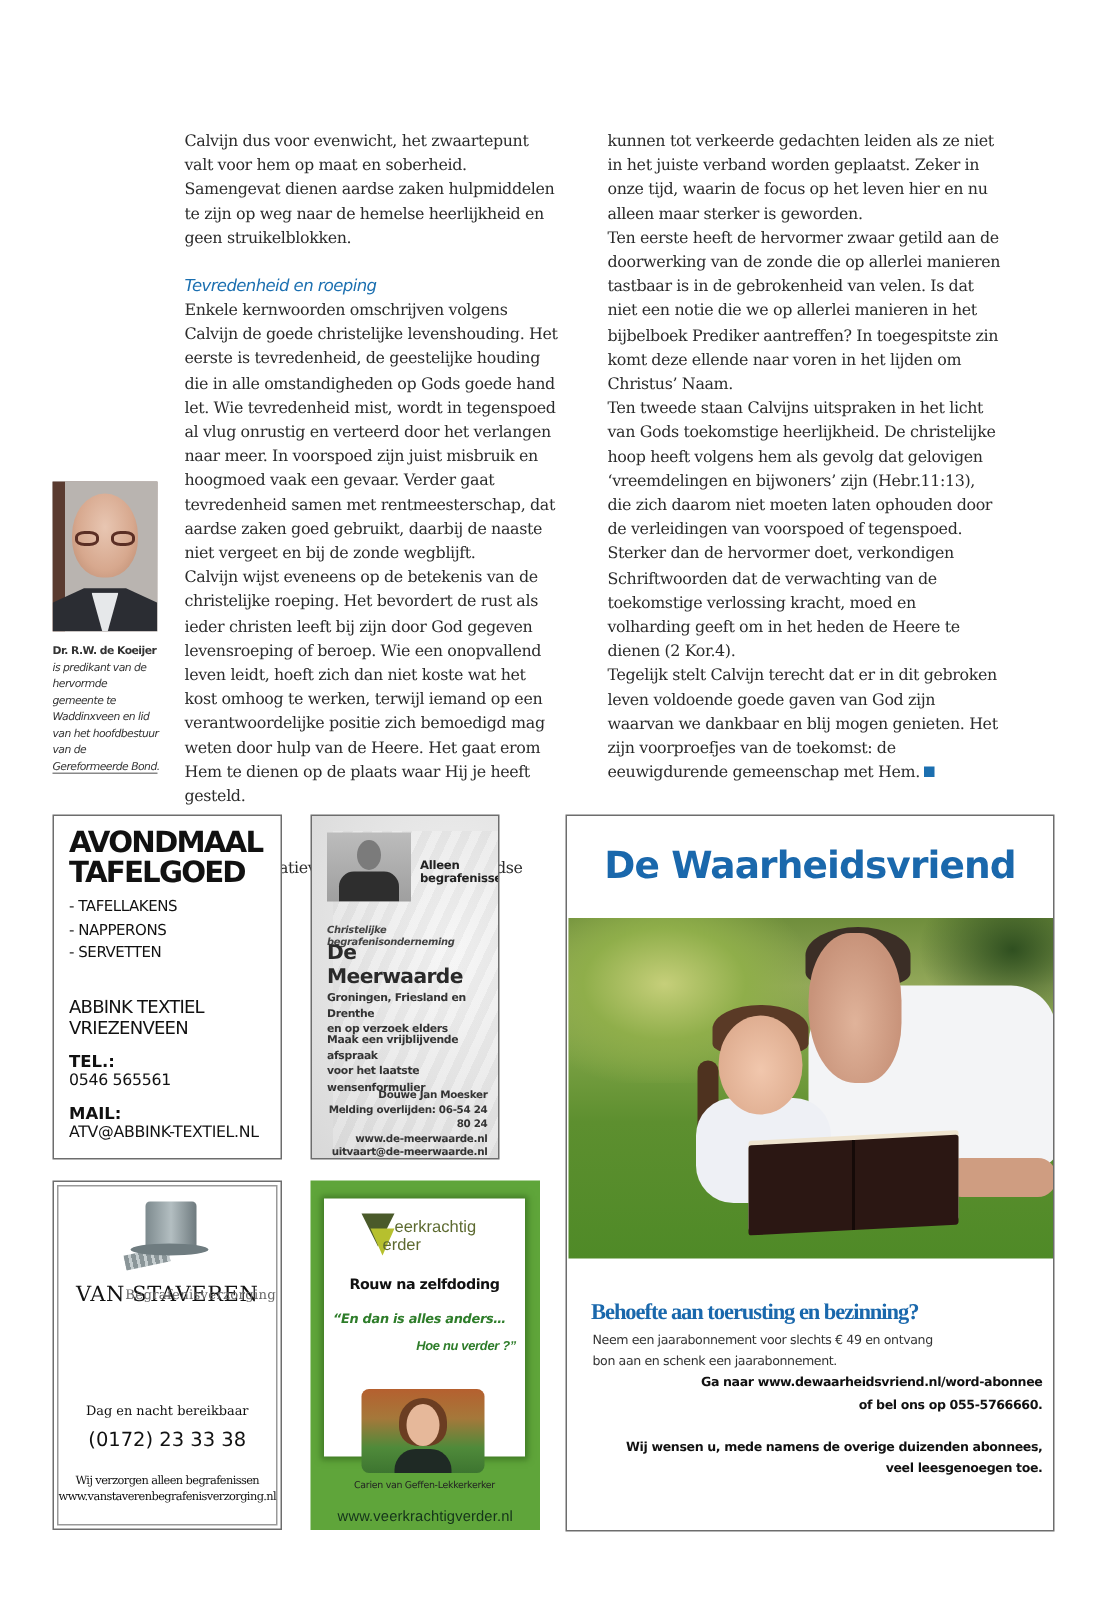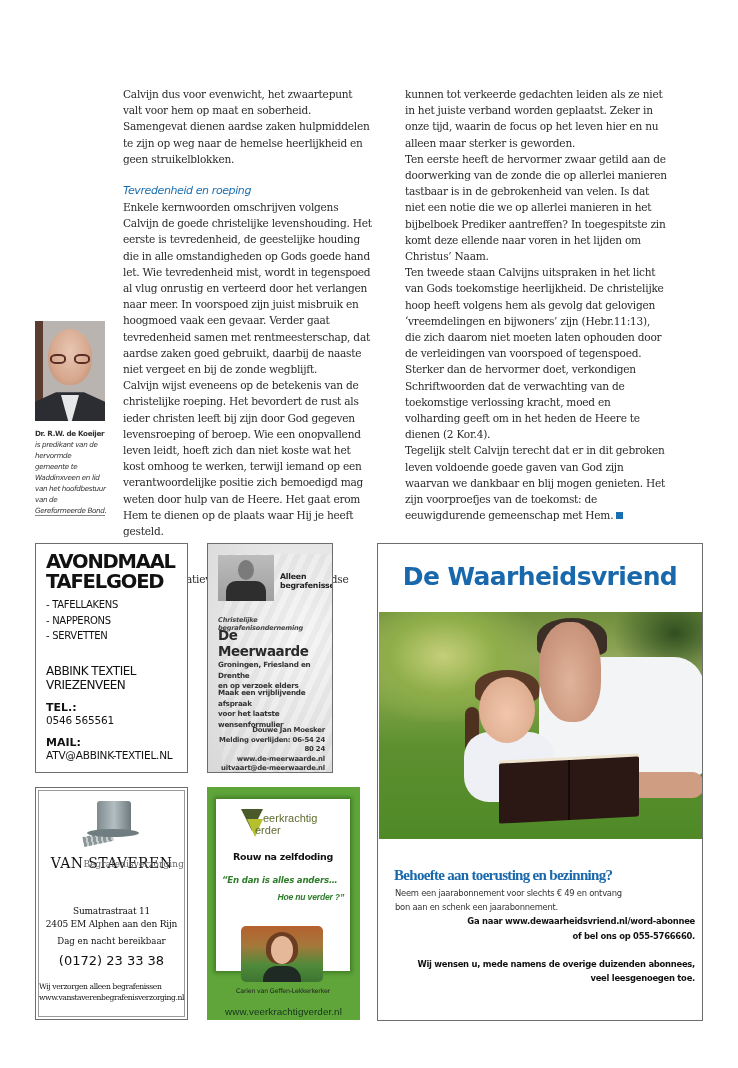--- a/index.html
+++ b/index.html
@@ -54,21 +54,21 @@
   #ad-staveren .inner { position: absolute; inset: 2px; border: 1px solid #999; }
   #st-hat { position: absolute; left: 44px; top: 10px; width: 60px; height: 46px; }
   #st-hat .crown { position:absolute; left: 14px; top: 0; width: 34px; height: 30px; background: linear-gradient(90deg, #7d8a8e, #b3bec1 50%, #6e7a7e); border-radius: 3px 3px 0 0; }
   #st-hat .brim { position:absolute; left: 4px; top: 28px; width: 52px; height: 8px; background: #6f7c80; border-radius: 50%; }
   #st-hat .scarf { position:absolute; left: 0; top: 33px; width: 30px; height: 10px; background: repeating-linear-gradient(90deg, #8a9598 0 3px, #c5cdcf 3px 5px); transform: rotate(-12deg); }
   #st-name { position:absolute; left: 0; right: 0; top: 64px; text-align: center; font-family: "DejaVu Serif", serif; font-size: 14px; letter-spacing: 0.4px; color: #111; }
   #st-sub { position:absolute; left: 0; right: 0; top: 68px; text-align: right; font-family: "DejaVu Serif", serif; font-size: 8.8px; color: #666; letter-spacing: 0.2px; }
   #st-addr { position:absolute; left: 0; right: 0; top: 114px; text-align: center; font-family: "DejaVu Serif", serif; font-size: 9px; line-height: 12.5px; color: #111; letter-spacing: -0.2px; }
   #st-avail { position:absolute; left: 0; right: 0; top: 145px; text-align: center; font-family: "DejaVu Serif", serif; font-size: 8.6px; color: #111; }
   #st-phone { position:absolute; left: 0; right: 0; top: 162px; text-align: center; font-family: "DejaVu Sans", sans-serif; font-size: 13px; color: #111; }
-  #st-foot { position:absolute; left: 0; right: 0; top: 190px; text-align: left; font-family: "DejaVu Serif", serif; font-size: 7.6px; line-height: 11px; color: #111; letter-spacing: -0.4px; }
+  #st-foot { position:absolute; left: 0; right: 0; top: 190px; text-align: center; font-family: "DejaVu Serif", serif; font-size: 7.6px; line-height: 11px; color: #111; letter-spacing: -0.4px; }
 
   #ad-veerkrachtig { left: 207px; top: 787px; width: 153px; height: 233px; border: none; background: #5fa53a; }
   #vk-inner { position:absolute; left: 9px; top: 12px; width: 134px; height: 172px; background: #fff; box-shadow: 0 0 4px 2px rgba(40,90,20,0.55); }
   #vk-logo { position:absolute; left: 25px; top: 10px; width: 100px; height: 36px; }
   #vk-logo .v1 { position:absolute; left: 0; top: 0; width: 0; height: 0; border-left: 11px solid transparent; border-right: 11px solid transparent; border-top: 22px solid #4a5a2a; }
   #vk-logo .v2 { position:absolute; left: 6px; top: 10px; width: 0; height: 0; border-left: 8px solid transparent; border-right: 8px solid transparent; border-top: 18px solid #b6c02e; }
   #vk-logo .t1 { position:absolute; left: 22px; top: 3px; font-family: "Liberation Sans", sans-serif; font-size: 11px; color: #5d6a30; }
   #vk-logo .t2 { position:absolute; left: 14px; top: 15px; font-family: "Liberation Sans", sans-serif; font-size: 11px; color: #5d6a30; }
   #vk-title { position:absolute; left: 0; right: 0; top: 52px; text-align: center; font-family: "DejaVu Sans", sans-serif; font-weight: bold; font-size: 9.5px; color: #111; letter-spacing: -0.3px; }
   #vk-quote1 { position:absolute; left: 6px; top: 76px; font-family: "DejaVu Sans", sans-serif; font-style: italic; font-weight: bold; font-size: 8.6px; color: #2e7d2a; letter-spacing: -0.2px; }
@@ -183,24 +183,20 @@
 
 <div id="ad-staveren" class="ad">
   <div class="inner">
     <div id="st-hat">
       <div class="scarf"></div>
         <div class="crown"></div>
         <div class="brim"></div>
     </div>
     <div id="st-name">VAN STAVEREN</div>
     <div id="st-sub">Begrafenisverzorging</div>
-    <div id="st-addr">
-      <div>Sumatrastraat 11</div>
-      <div>2405 EM  Alphen aan den Rijn</div>
-    </div>
     <div id="st-avail">Dag en nacht bereikbaar</div>
     <div id="st-phone">(0172) 23 33 38</div>
     <div id="st-foot">
       <div>Wij verzorgen alleen begrafenissen</div>
       <div>www.vanstaverenbegrafenisverzorging.nl</div>
     </div>
   </div>
 </div>
 
 <div id="ad-veerkrachtig" class="ad">

